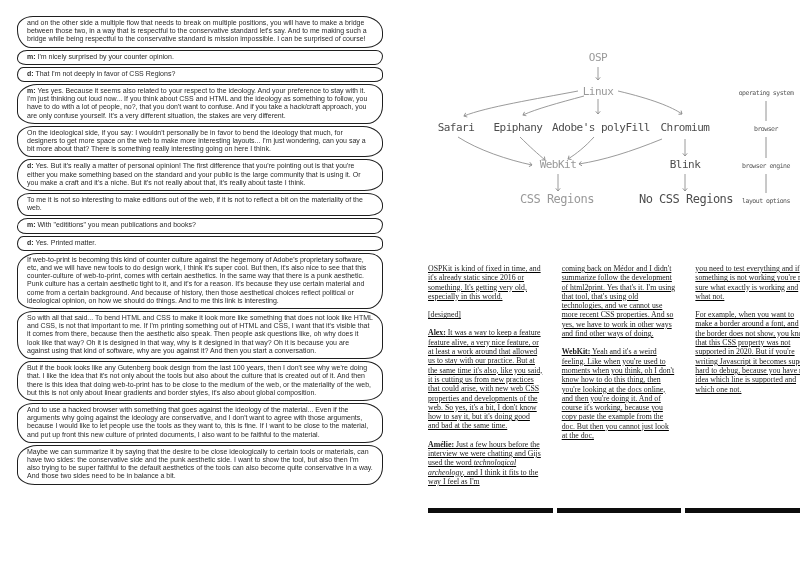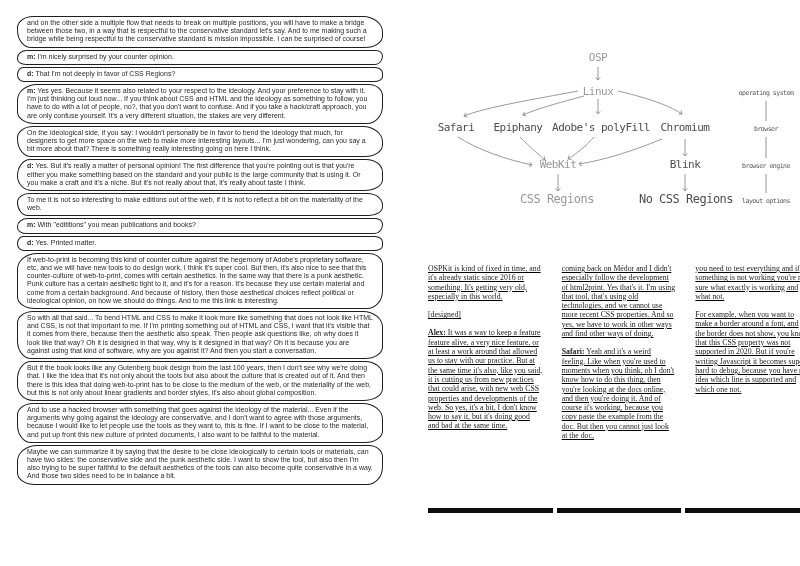--- a/index.html
+++ b/index.html
@@ -121,24 +121,25 @@
     <text x="340" y="91" font-size="6.5" fill="#555555" text-anchor="middle">browser</text>
     <text x="340" y="128" font-size="6.5" fill="#555555" text-anchor="middle">browser engine</text>
     <text x="340" y="163" font-size="6.5" fill="#555555" text-anchor="middle">layout options</text>
   </svg>
 
   <div class="columns">
     <div class="col">
         <p><span>OSPKit is kind of fixed in time, and it's already static since 2016 or something. It's getting very old, especially in this world.</span></p>
         <p><span>[designed]</span></p>
         <p><span class="b">Alex:</span><span> It was a way to keep a feature feature alive, a very nice feature, or at least a work around that allowed us to stay with our practice. But at the same time it's also, like you said, it is cutting us from new practices that could arise, with new web CSS properties and developments of the web. So yes, it's a bit, I don't know how to say it, but it's doing good and bad at the same time.</span></p>
+        <p><span class="b">Amélie:</span><span> Just a few hours before the interview we were chatting and Gijs used the word </span><span class="i">technological archeology</span><span>, and I think it fits to the way I feel as I'm</span></p>
       </div>
     <div class="col">
-        <p><span>coming back on Médor and I didn't especially follow the development of html2print. Yes that's it. I'm using that tool, that's using old technologies, and we cannot use more recent CSS properties. And so yes, we have to work in other ways and find other ways of doing.</span></p>
-        <p><span class="b">Safari:</span><span> Yeah and it's a weird feeling. Like when you're used to moments when you think, oh I don't know how to do this thing, then you're looking at the docs online, and then you're doing it. And of course it's working, because you copy paste the example from the doc. But then you cannot just look at the doc,</span></p>
+        <p><span>coming back on Médor and I didn't summarize follow the development of html2print. Yes that's it. I'm using that tool, that's using old technologies, and we cannot use more recent CSS properties. And so yes, we have to work in other ways and find other ways of doing.</span></p>
+        <p><span class="b">WebKit:</span><span> Yeah and it's a weird feeling. Like when you're used to moments when you think, oh I don't know how to do this thing, then you're looking at the docs online, and then you're doing it. And of course it's working, because you copy paste the example from the doc. But then you cannot just look at the doc,</span></p>
       </div>
     <div class="col">
         <p><span>you need to test everything and if something is not working you're not sure what exactly is working and what not.</span></p>
         <p><span>For example, when you want to make a border around a font, and the border does not show, you know that this CSS property was not supported in 2020. But if you're writing Javascript it becomes super hard to debug, because you have no idea which line is supported and which one not.</span></p>
       </div>
   </div>
 
   <div class="footer-bars">
     <div class="footer-bar"></div>
     <div class="footer-bar"></div>

